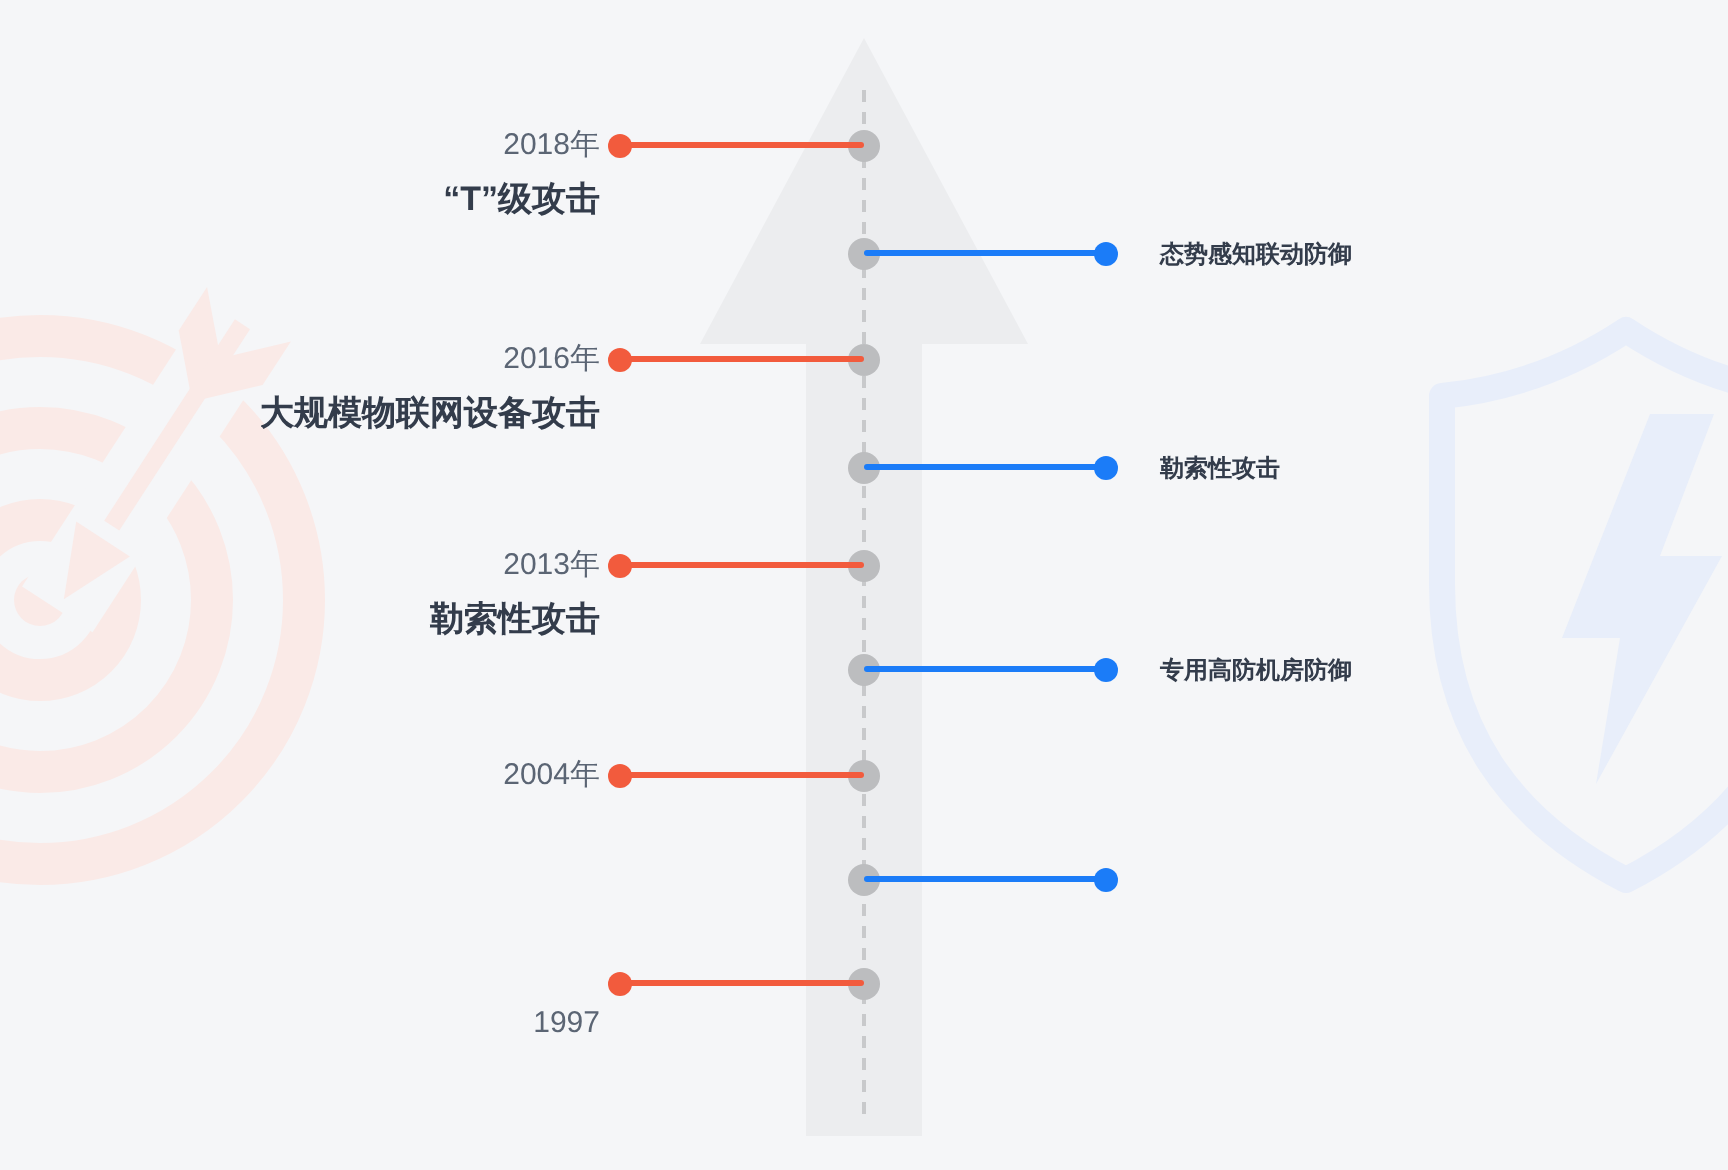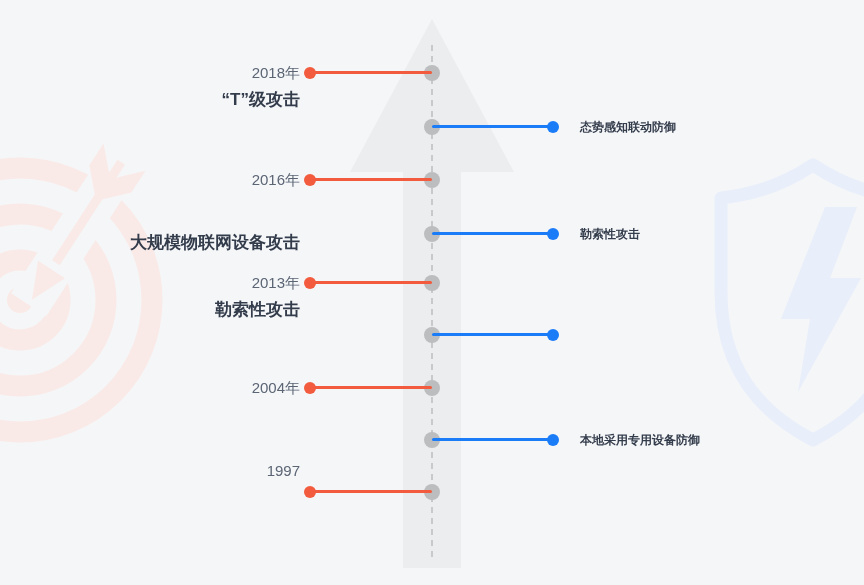--- a/index.html
+++ b/index.html
@@ -82,40 +82,40 @@
       <div class="year" style="top: 61px;">2018年</div>
       <div class="attack-name" style="top: 89px;">“T”级攻击</div>
       <div class="node" style="left: 424px; top: 119px;"></div>
       <div class="connector defense" style="left: 432px; width: 121px; top: 125px;"></div>
       <div class="dot defense" style="left: 547px; top: 121px;"></div>
       <div class="defense-name" style="top: 116px;">态势感知联动防御</div>
       <div class="node" style="left: 424px; top: 172px;"></div>
       <div class="connector attack" style="left: 310px; width: 122px; top: 178px;"></div>
       <div class="dot attack" style="left: 304px; top: 174px;"></div>
       <div class="year" style="top: 168px;">2016年</div>
-      <div class="attack-name" style="top: 196px; margin-top: 36px;">大规模物联网设备攻击</div>
+      <div class="attack-name" style="top: 196px;">大规模物联网设备攻击</div>
       <div class="node" style="left: 424px; top: 226px;"></div>
       <div class="connector defense" style="left: 432px; width: 121px; top: 232px;"></div>
       <div class="dot defense" style="left: 547px; top: 228px;"></div>
       <div class="defense-name" style="top: 223px;">勒索性攻击</div>
       <div class="node" style="left: 424px; top: 275px;"></div>
       <div class="connector attack" style="left: 310px; width: 122px; top: 281px;"></div>
       <div class="dot attack" style="left: 304px; top: 277px;"></div>
       <div class="year" style="top: 271px; margin-left: 36px;">2013年</div>
       <div class="attack-name" style="top: 299px;">勒索性攻击</div>
       <div class="node" style="left: 424px; top: 327px;"></div>
       <div class="connector defense" style="left: 432px; width: 121px; top: 333px;"></div>
       <div class="dot defense" style="left: 547px; top: 329px;"></div>
+      <div class="defense-name" style="top: 324px;">专用高防机房防御</div>
       <div class="node" style="left: 424px; top: 380px;"></div>
       <div class="connector attack" style="left: 310px; width: 122px; top: 386px;"></div>
       <div class="dot attack" style="left: 304px; top: 382px;"></div>
       <div class="year" style="top: 376px; margin-left: 29px;">2004年</div>
       <div class="node" style="left: 424px; top: 432px;"></div>
       <div class="connector defense" style="left: 432px; width: 121px; top: 438px;"></div>
       <div class="dot defense" style="left: 547px; top: 434px;"></div>
-      <div class="defense-name" style="top: 429px;">本地采用专用设备防御</div>
       <div class="node" style="left: 424px; top: 484px;"></div>
       <div class="connector attack" style="left: 310px; width: 122px; top: 490px;"></div>
       <div class="dot attack" style="left: 304px; top: 486px;"></div>
-      <div class="year" style="top: 459px;">1997</div>
+      <div class="year" style="top: 500px;">1997</div>
     </div>
 
 </div>
 
 </body></html>

